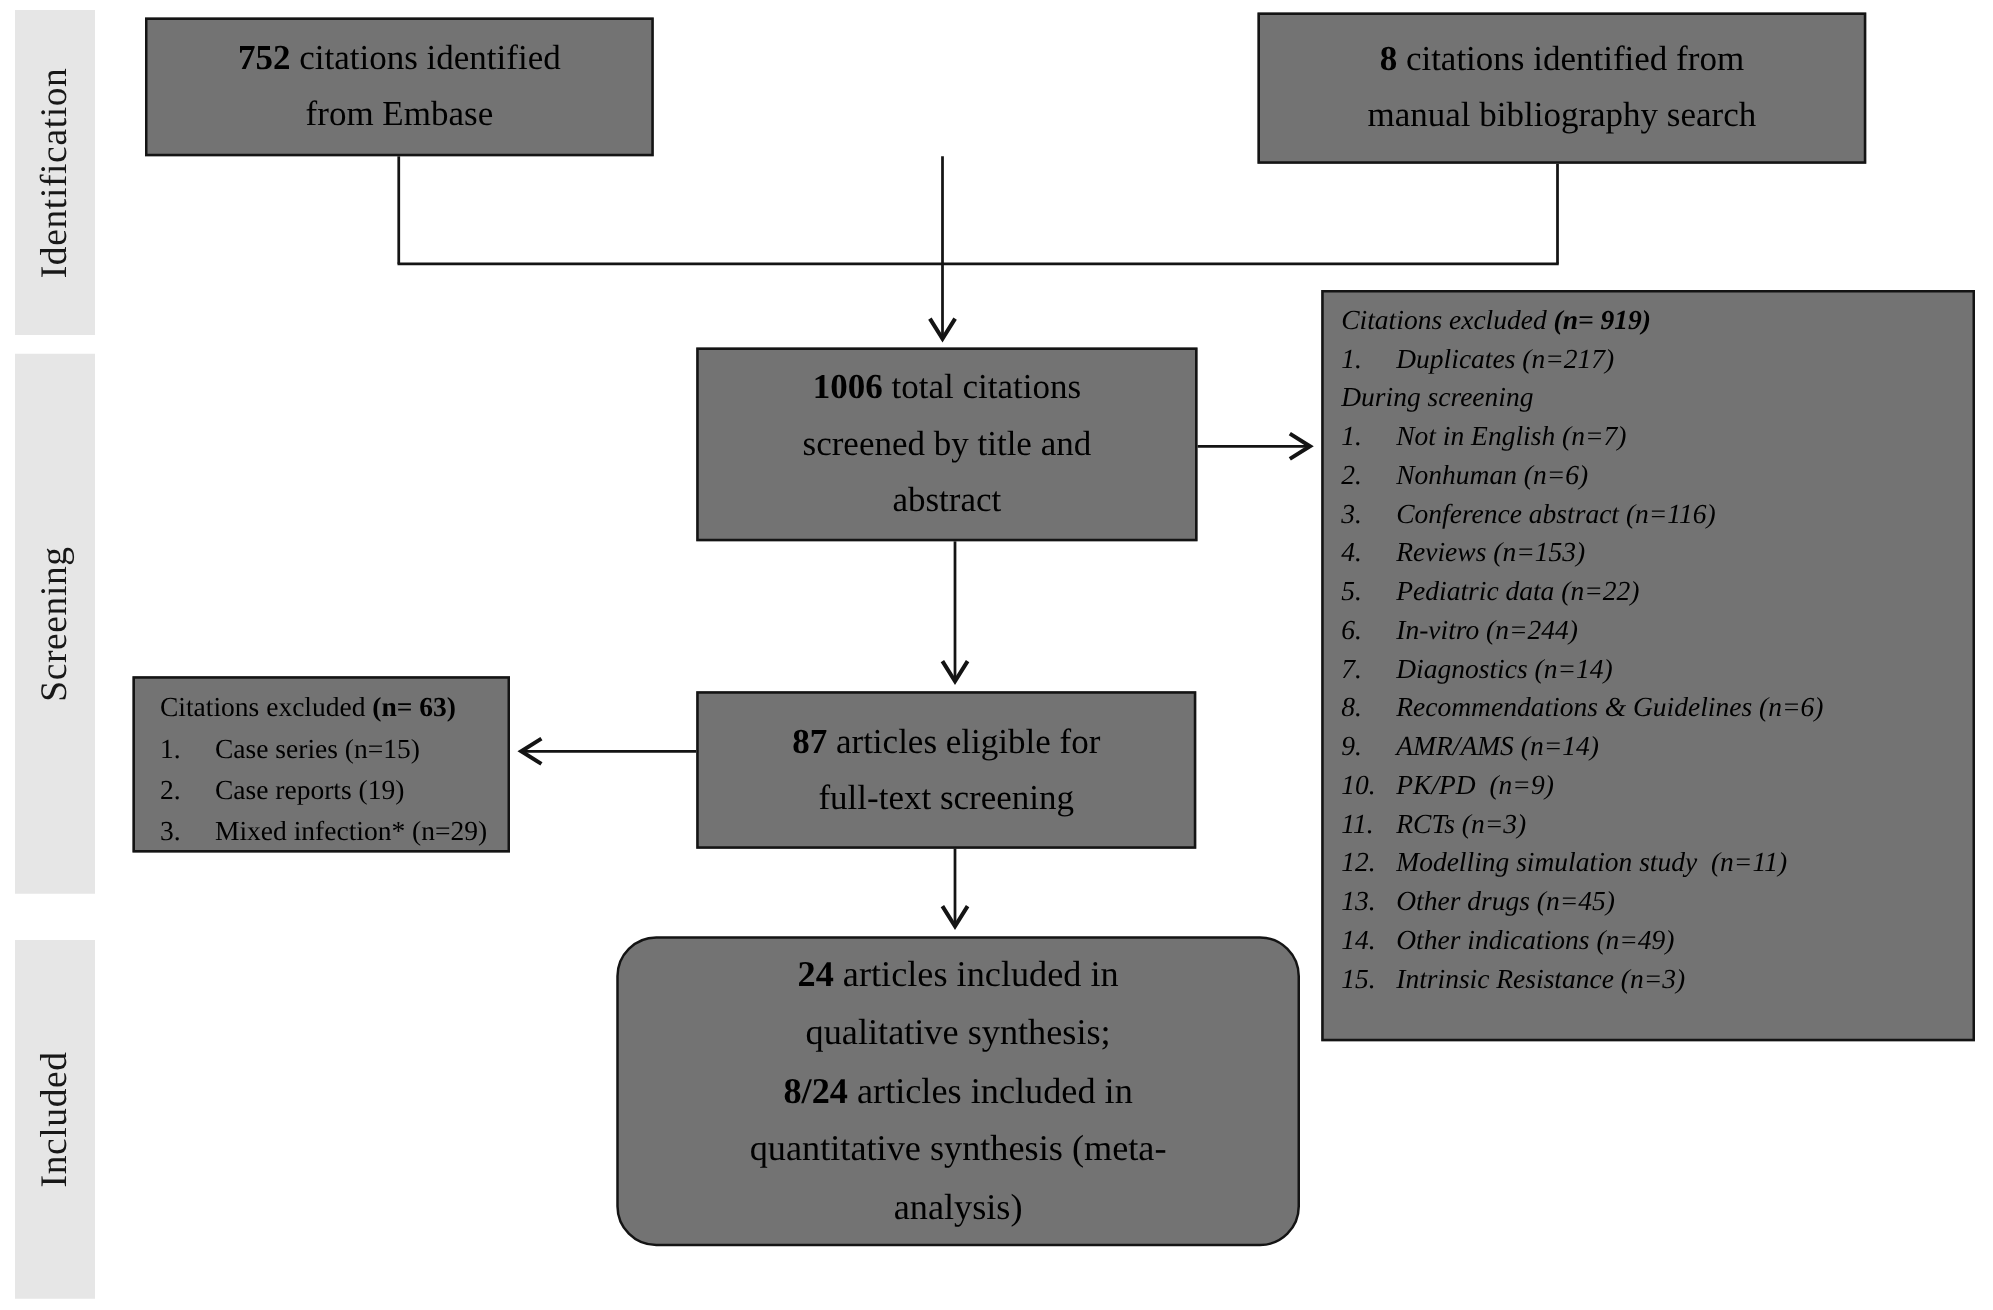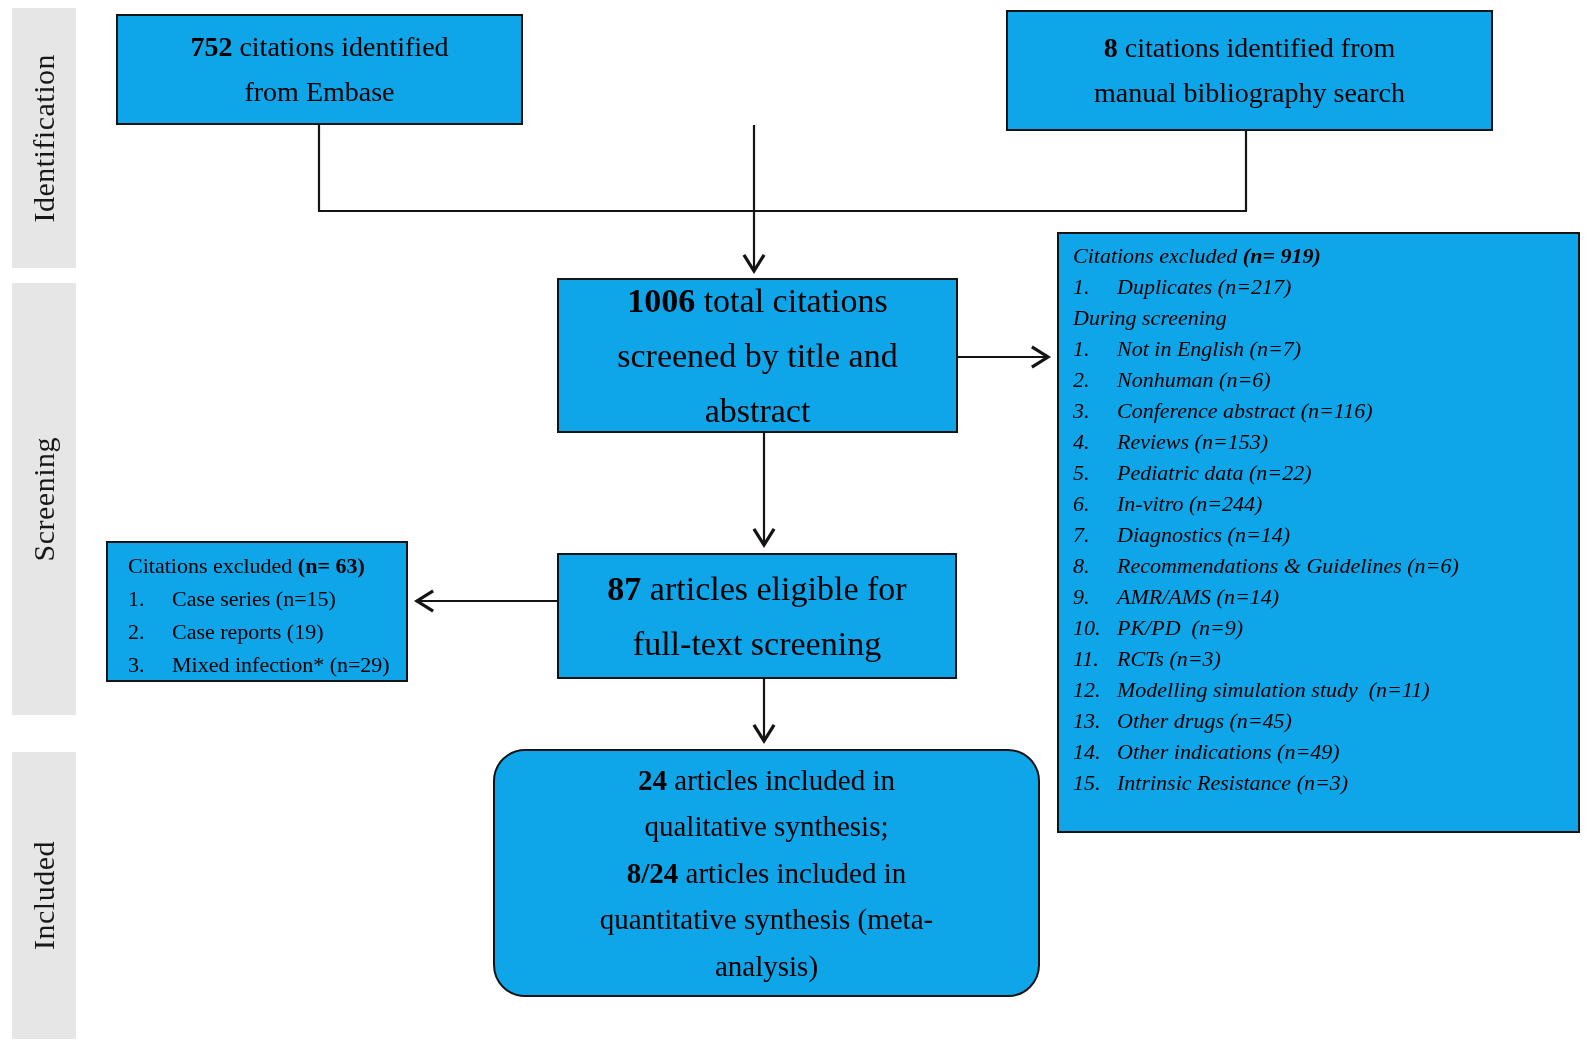--- a/index.html
+++ b/index.html
@@ -2,24 +2,24 @@
 <html><head>
 <meta charset="utf-8">
 <style>
   html,body{margin:0;padding:0;background:#fff;}
   .canvas{position:relative;width:1594px;height:1048px;background:#ffffff;
           font-family:"Liberation Serif","DejaVu Serif",serif;color:#000;overflow:hidden;}
   .band{position:absolute;left:12px;width:64px;background:#e6e6e6;
         display:flex;align-items:center;justify-content:center;}
   .band span{writing-mode:vertical-rl;transform:rotate(180deg);
              font-size:30px;color:#181818;letter-spacing:.5px;}
-  .fbox{position:absolute;border:2px solid #141414;background:#0ea5e9;box-sizing:border-box;}
+  .fbox{position:absolute;border:2px solid #141414;background:#737373;box-sizing:border-box;}
   .center-box{display:flex;flex-direction:column;justify-content:center;text-align:center;}
   .tb{font-size:28px;line-height:1.58;}
-  .mb{font-size:34px;line-height:1.62;}
+  .mb{font-size:28px;line-height:1.62;}
   .bb{font-size:29px;line-height:1.6;}
   .fbox b{font-weight:bold;}
   .listbox{padding:6px 12px 0 14px;font-size:22px;}
   .excl63{line-height:33px;padding-left:20px;}
   .excl919{line-height:31px;font-style:italic;}
   .lrow{display:flex;align-items:baseline;}
   .lrow .num{flex:0 0 44px;white-space:pre;}
   .lrow .txt{white-space:pre-wrap;}
   .hdr,.sub{white-space:pre-wrap;}
   svg.wires{position:absolute;left:0;top:0;pointer-events:none;}

